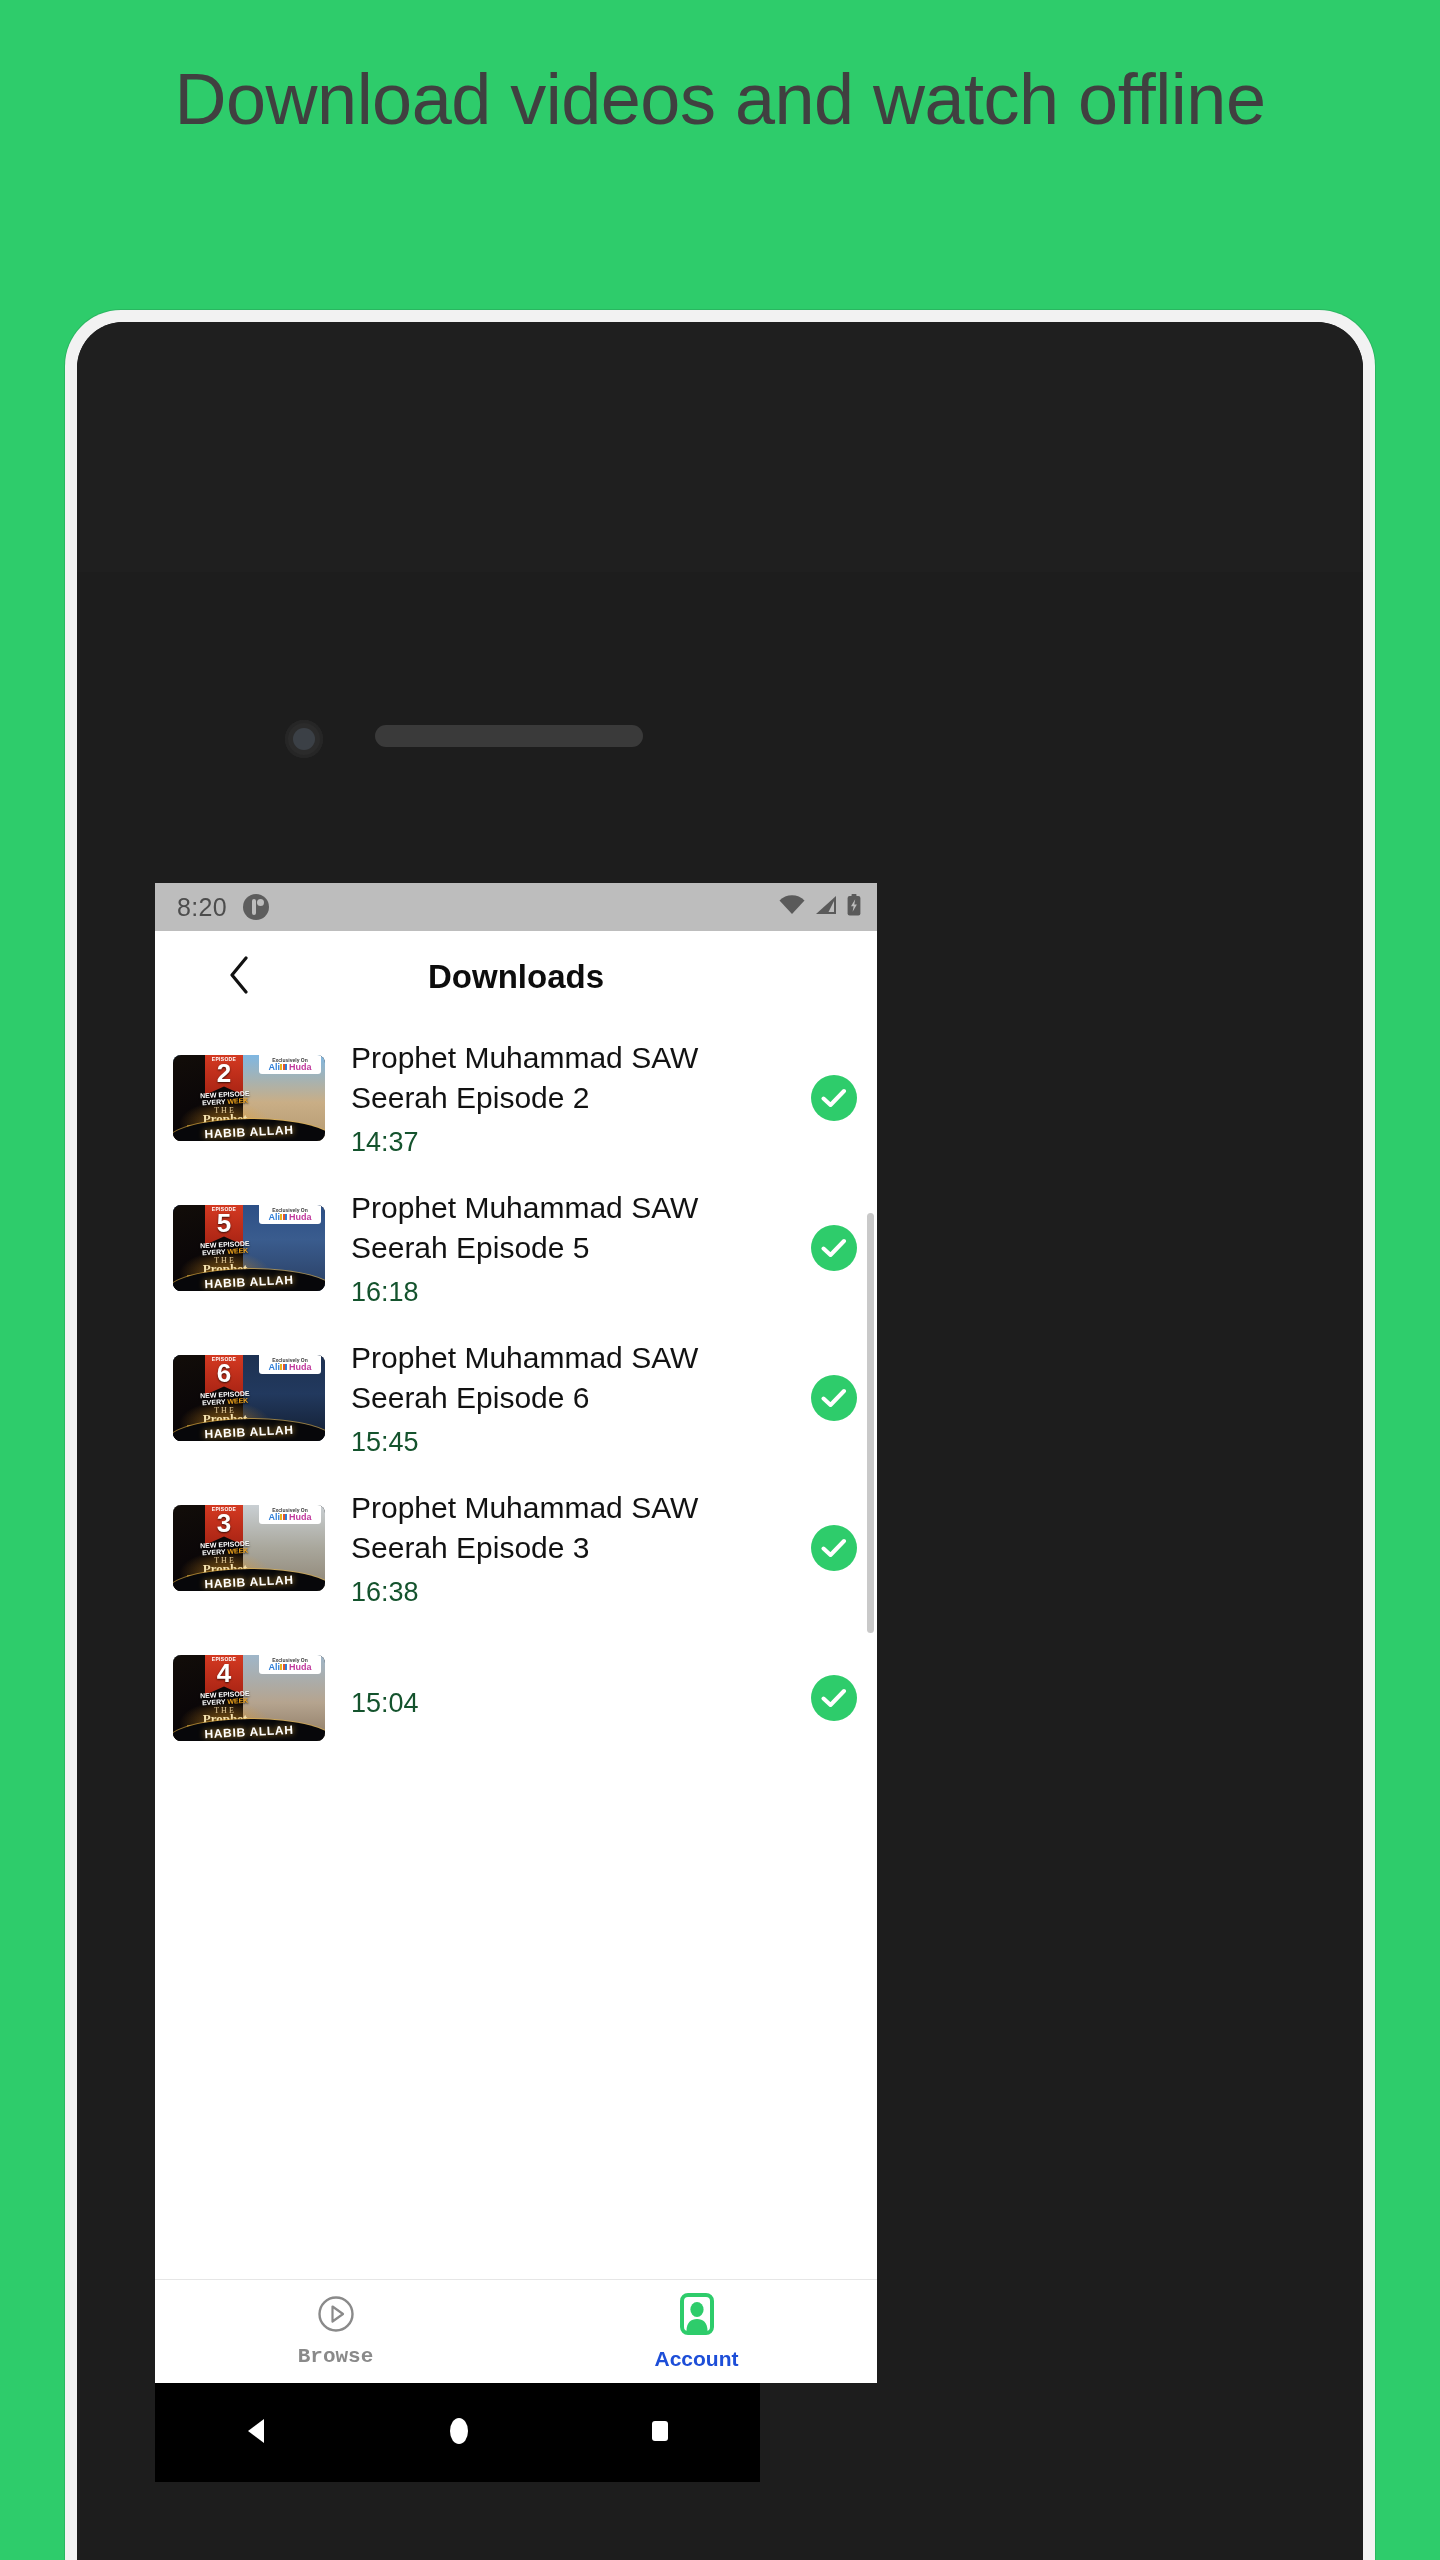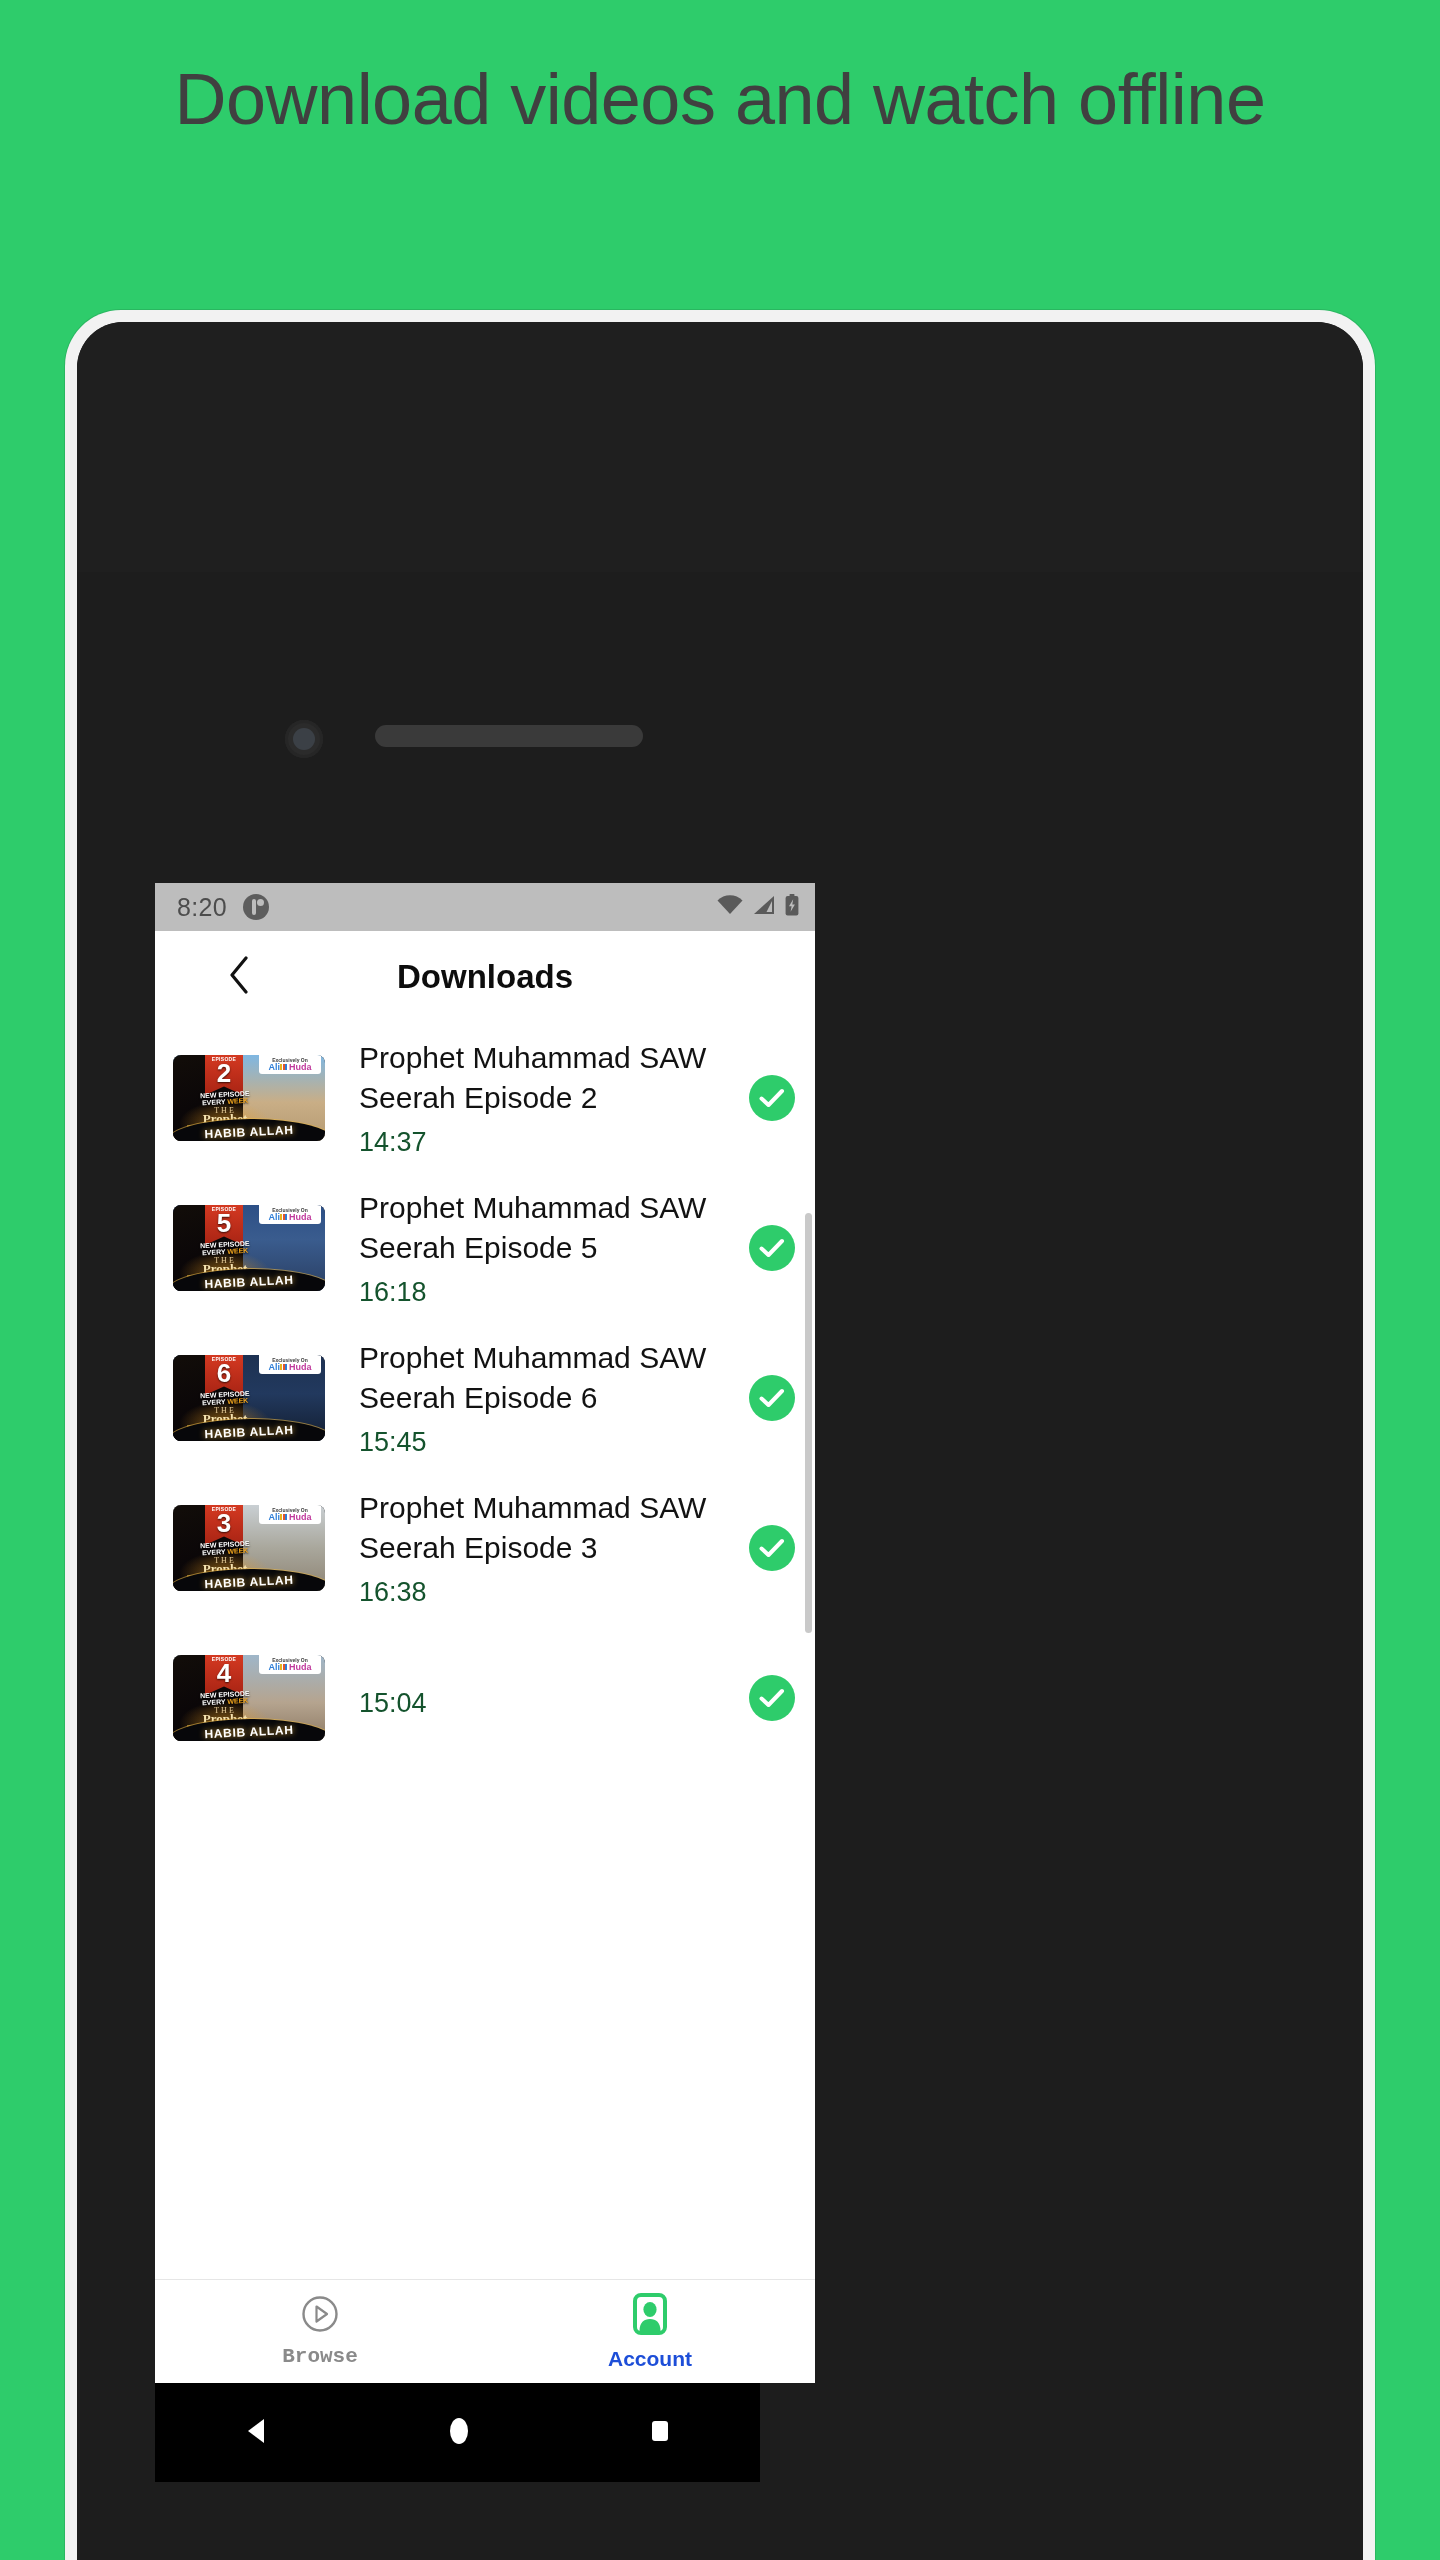--- a/index.html
+++ b/index.html
@@ -57,21 +57,21 @@
   .speaker {
     position:absolute; left:310px; top:415px;
     width:268px; height:22px; border-radius:12px;
     background:#3a3a3a;
   }
 
   
   .screen {
     position:absolute;
     left:90px; top:573px;
-    width:660px; height:1500px;
+    width:722px; height:1500px;
     background:#ffffff;
     overflow:hidden;
   }
   
   .statusbar {
     height:48px;
     background:#bdbdbd;
     display:flex; align-items:center;
     padding:0 16px 0 22px;
     color:#5a5a5a;
@@ -217,21 +217,21 @@
     box-shadow:0 -1px 0 rgba(230,180,70,.6);
   }
   .habib-txt {
     position:absolute; left:0; bottom:2px; width:152px;
     text-align:center; z-index:8;
     font-size:12px; font-weight:700; letter-spacing:0.7px;
     color:#ffffff;
     text-shadow:0 0 6px rgba(255,190,60,.9);
     transform:rotate(-3deg);
   }
-  .dl-meta { flex:1; padding-left:34px; padding-right:14px; min-width:0; }
+  .dl-meta { flex:1; padding-left:26px; padding-right:14px; min-width:0; }
   .dl-title {
     font-size:30px; line-height:1.32; color:#121212; font-weight:400;
   }
   .dl-dur { margin-top:10px; font-size:27px; color:#14532d; }
   .check {
     flex:0 0 auto;
     width:46px; height:46px; border-radius:50%;
     background:#2ecc6b;
     display:flex; align-items:center; justify-content:center;
     cursor:pointer;

